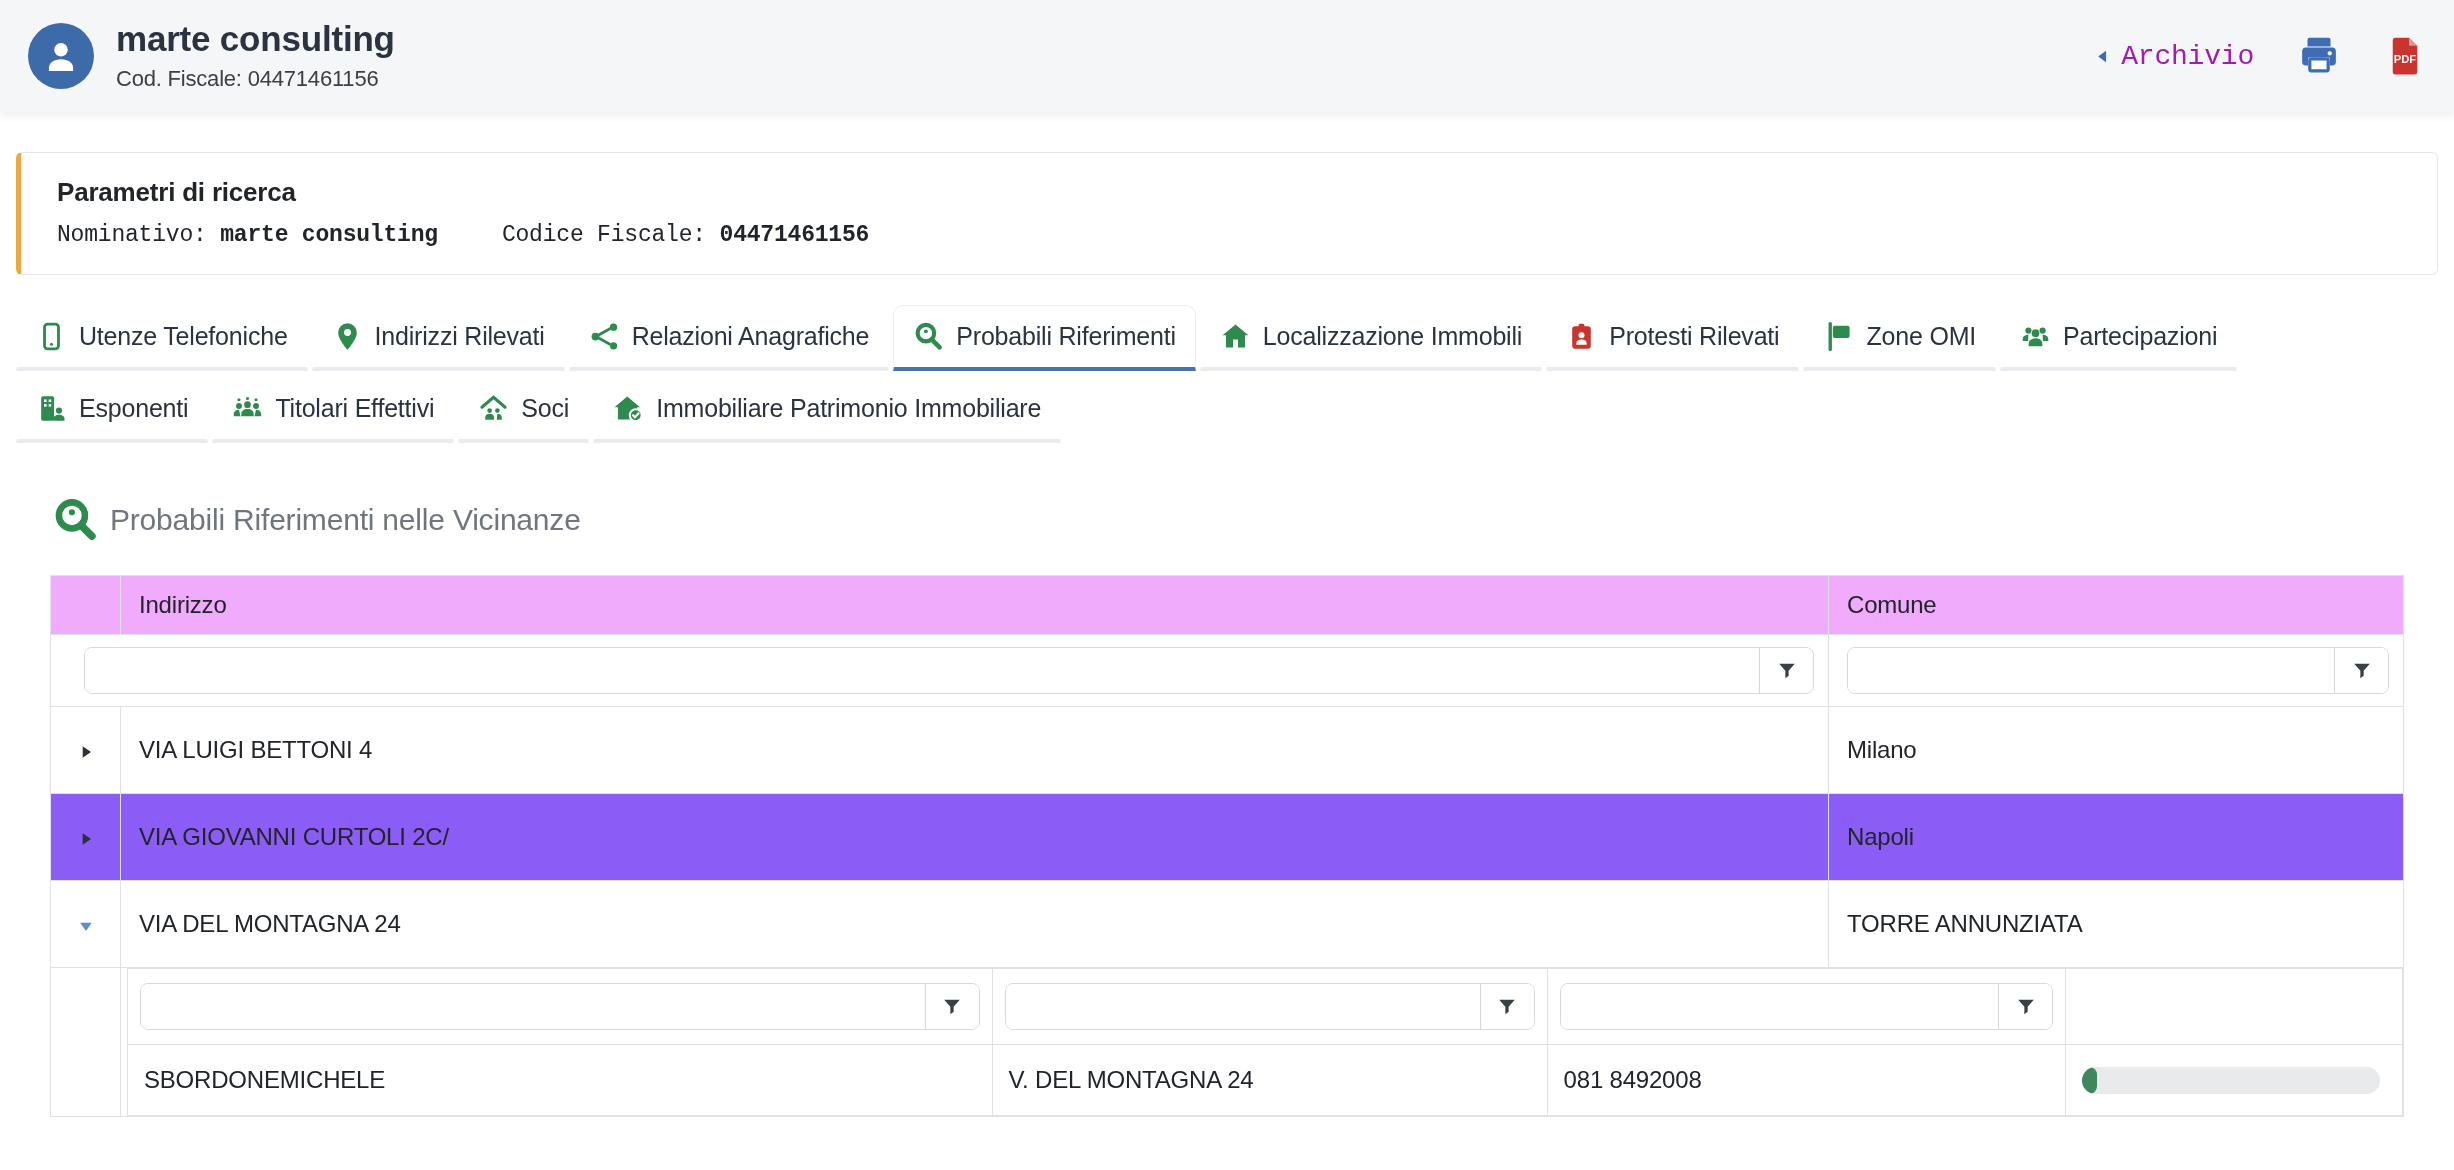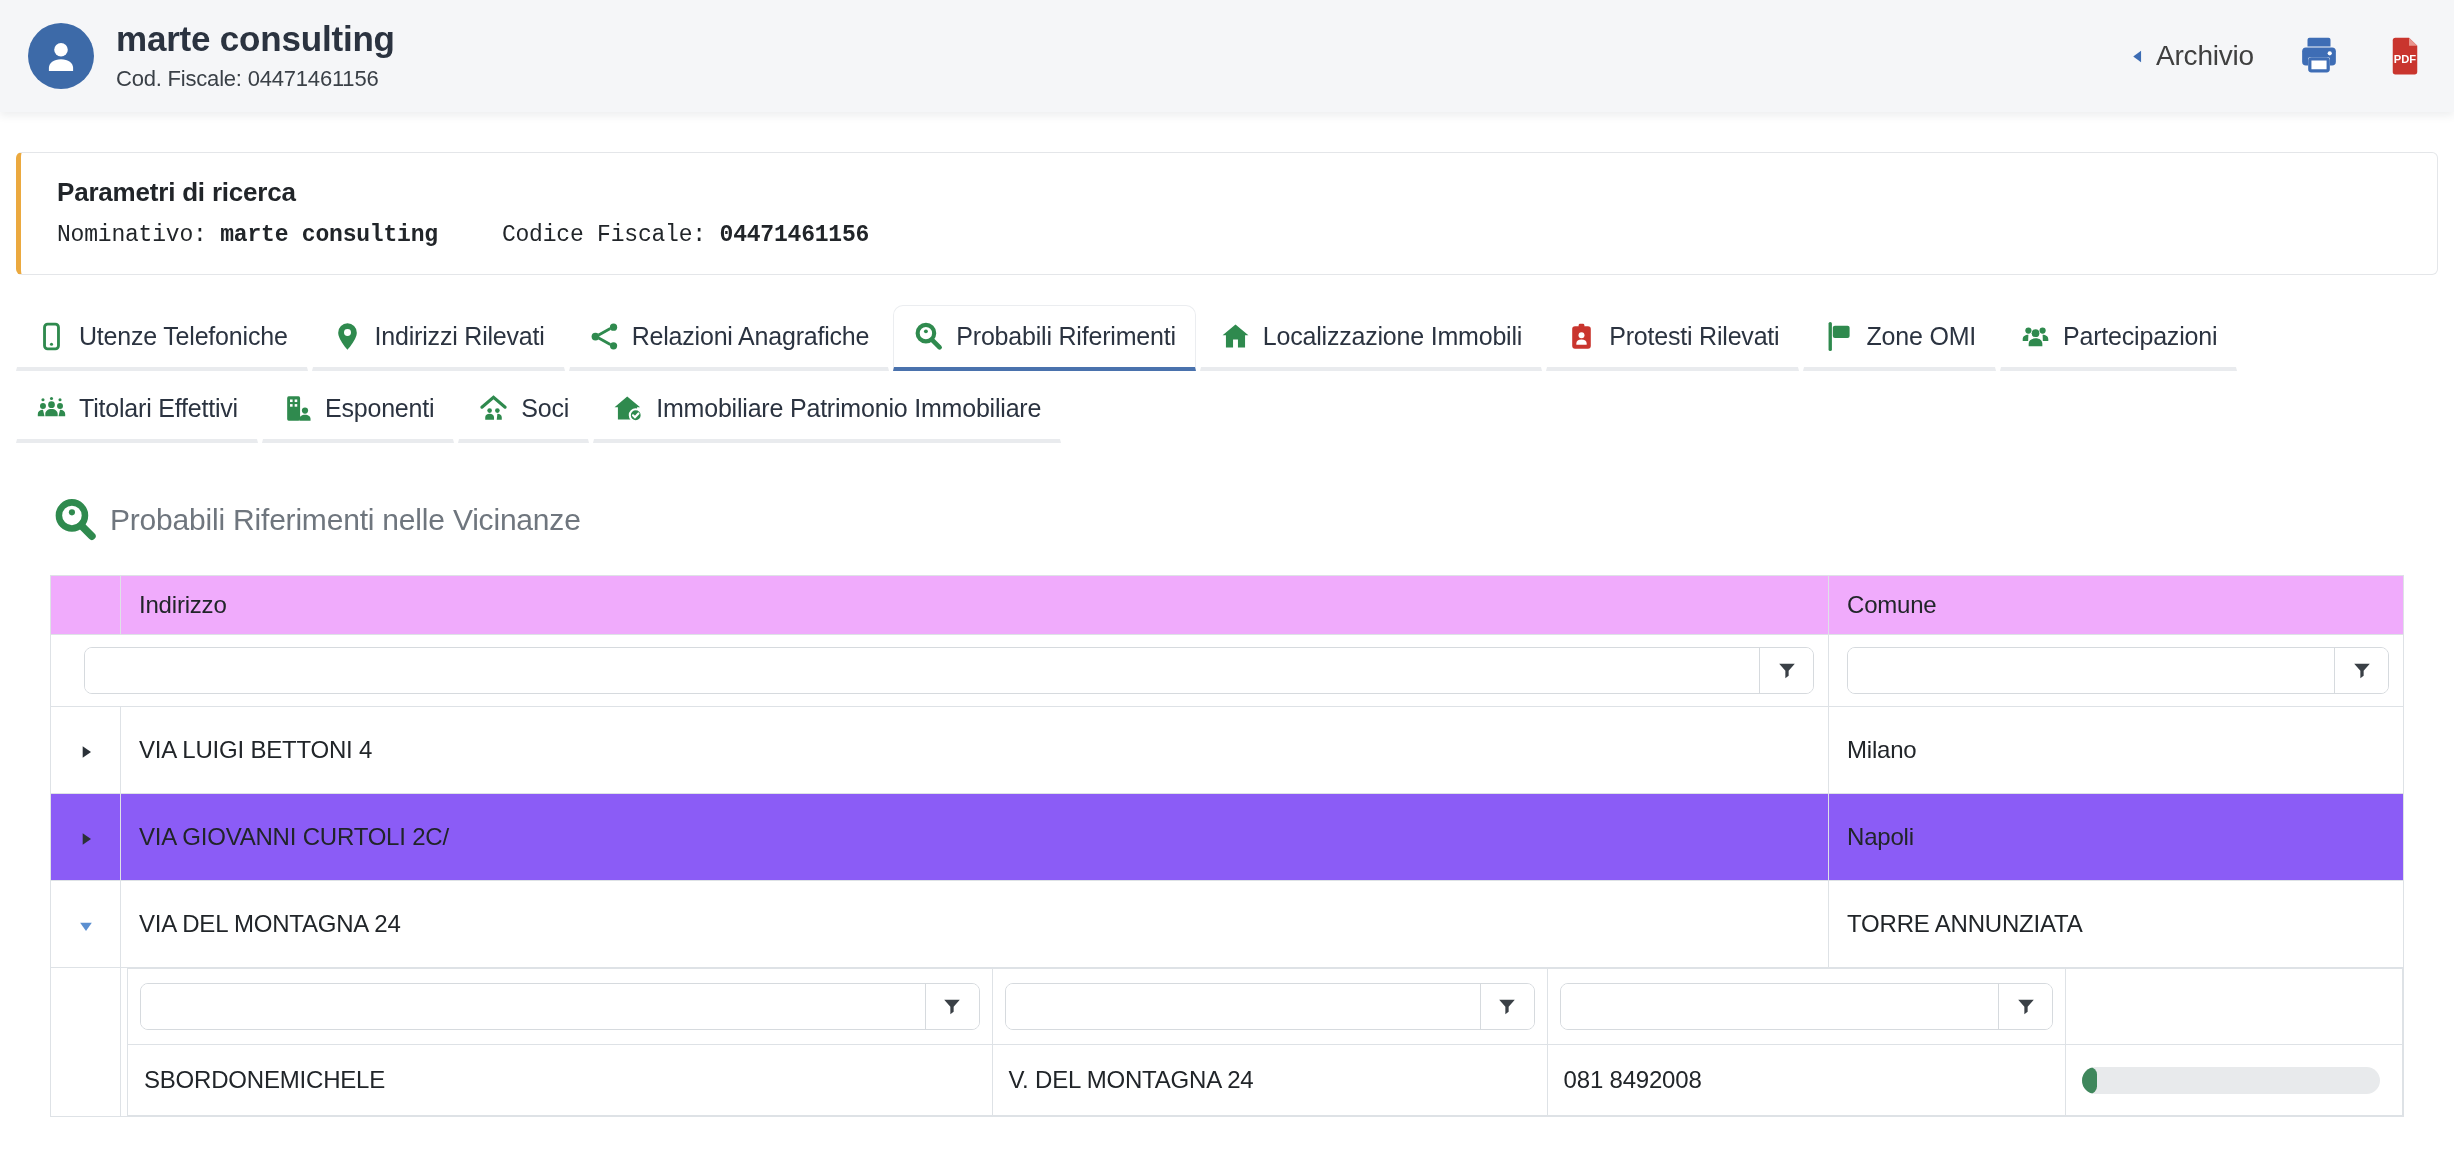--- a/index.html
+++ b/index.html
@@ -28,21 +28,21 @@
     display: flex; align-items: center; justify-content: center;
     flex: 0 0 auto;
   }
   .avatar svg { width: 44px; height: 44px; }
   .header-text { margin-left: 22px; }
   .page-title { font-size: 35px; font-weight: bold; color: #2b3340; line-height: 1.1; }
   .page-subtitle { font-size: 22px; color: #3a4047; margin-top: 7px; }
   .header-right { margin-left: auto; display: flex; align-items: center; gap: 42px; }
   .archive-link {
     display: flex; align-items: center; gap: 10px;
-    color: #404040; font-size: 28px; text-decoration: none; cursor: pointer;
+    color: #a21caf; font-size: 28px; text-decoration: none; cursor: pointer; font-family: Liberation Mono, monospace;
   }
   .icon-btn { background: none; border: none; cursor: pointer; display: flex; align-items: center; }
   .icon-btn svg { width: 46px; height: 46px; }
 
   
   .main-wrap { padding: 0 16px; }
   .param-card {
     margin-top: 40px;
     background: #fff;
     border: 1px solid #e4e6e9;
@@ -256,42 +256,42 @@
           <circle cx="12" cy="9.4" r="3" fill="currentColor"></circle>
           <path d="M12 13.4c-3.2 0-5.3 1.7-5.3 4.2v2h10.6v-2c0-2.5-2.1-4.2-5.3-4.2z" fill="currentColor"></path>
         </svg>
         <span>Partecipazioni</span>
       </div>
     </div>
 
     <div class="tab-row second">
       <div class="tab">
         <svg class="ticon" viewBox="0 0 24 24">
+          <rect x="4" y="2.6" width="10" height="18.8" rx="1.2" fill="currentColor"></rect>
+          <rect x="6.2" y="5" width="2" height="2" fill="#fff"></rect>
+            <rect x="9.8" y="5" width="2" height="2" fill="#fff"></rect>
+          <rect x="6.2" y="8.6" width="2" height="2" fill="#fff"></rect>
+            <rect x="9.8" y="8.6" width="2" height="2" fill="#fff"></rect>
+          <circle cx="17.8" cy="13.6" r="2.4" fill="currentColor"></circle>
+          <path d="M17.8 16.8c-2.6 0-4.3 1.4-4.3 3.4v1.2h8.6v-1.2c0-2-1.7-3.4-4.3-3.4z" fill="currentColor"></path>
+        </svg>
+        <span>Esponenti</span>
+      </div>
+      <div class="tab">
+        <svg class="ticon" viewBox="0 0 24 24">
           <circle cx="5.4" cy="5.2" r="1.2" fill="currentColor"></circle>
           <circle cx="12" cy="4.2" r="1.2" fill="currentColor"></circle>
           <circle cx="18.6" cy="5.2" r="1.2" fill="currentColor"></circle>
           <circle cx="5.4" cy="10" r="2.3" fill="currentColor"></circle>
           <circle cx="12" cy="9" r="2.6" fill="currentColor"></circle>
           <circle cx="18.6" cy="10" r="2.3" fill="currentColor"></circle>
           <path d="M5.4 13c-2.4 0-4 1.4-4 3.3V18h5.2M18.6 13c2.4 0 4 1.4 4 3.3V18h-5.2" fill="currentColor"></path>
           <path d="M12 12.4c-2.9 0-4.8 1.6-4.8 3.9V18h9.6v-1.7c0-2.3-1.9-3.9-4.8-3.9z" fill="currentColor"></path>
         </svg>
         <span>Titolari Effettivi</span>
-      </div>
-      <div class="tab">
-        <svg class="ticon" viewBox="0 0 24 24">
-          <rect x="4" y="2.6" width="10" height="18.8" rx="1.2" fill="currentColor"></rect>
-          <rect x="6.2" y="5" width="2" height="2" fill="#fff"></rect>
-            <rect x="9.8" y="5" width="2" height="2" fill="#fff"></rect>
-          <rect x="6.2" y="8.6" width="2" height="2" fill="#fff"></rect>
-            <rect x="9.8" y="8.6" width="2" height="2" fill="#fff"></rect>
-          <circle cx="17.8" cy="13.6" r="2.4" fill="currentColor"></circle>
-          <path d="M17.8 16.8c-2.6 0-4.3 1.4-4.3 3.4v1.2h8.6v-1.2c0-2-1.7-3.4-4.3-3.4z" fill="currentColor"></path>
-        </svg>
-        <span>Esponenti</span>
       </div>
       <div class="tab">
         <svg class="ticon" viewBox="0 0 24 24">
           <path d="M3 11L12 3.4 21 11" fill="none" stroke="currentColor" stroke-width="2.4" stroke-linecap="round"></path>
           <circle cx="9" cy="13.6" r="1.8" fill="currentColor"></circle>
           <circle cx="15" cy="13.6" r="1.8" fill="currentColor"></circle>
           <path d="M9 16c-2 0-3.4 1.1-3.4 2.7v2h6.8v-2C12.4 17.1 11 16 9 16zM15 16c2 0 3.4 1.1 3.4 2.7v2h-3.9" fill="currentColor"></path>
         </svg>
         <span>Soci</span>
       </div>

